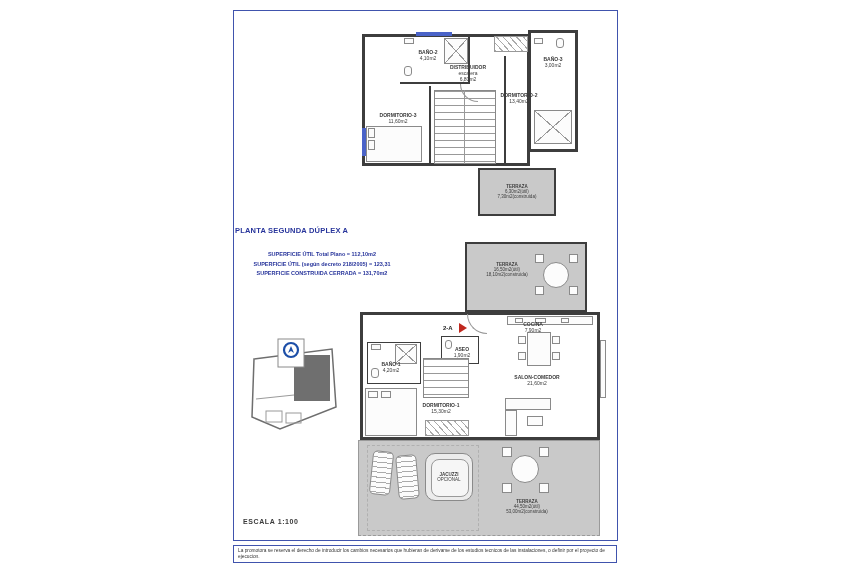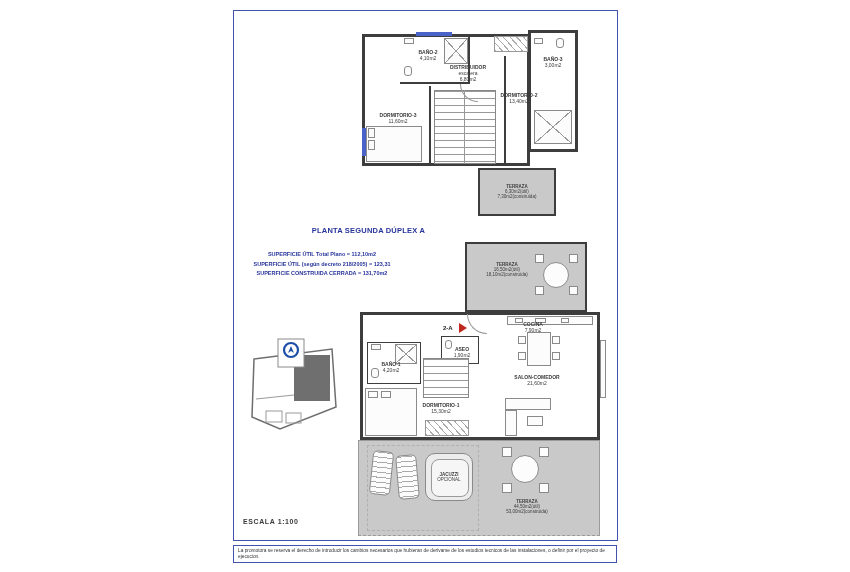--- a/index.html
+++ b/index.html
@@ -27,21 +27,21 @@
               linear-gradient(to bottom right, transparent calc(50% - 0.5px), #999 calc(50% - 0.5px) calc(50% + 0.5px), transparent calc(50% + 0.5px)); }
   .stripe { background-image:repeating-linear-gradient(180deg,#aaa 0 1px,transparent 1px 5px); }
   .round  { border-radius:50%; }
 
   
   .rlabel { position:absolute; transform:translate(-50%,-50%); text-align:center;
             font-size:5px; line-height:6px; color:#3a3a3a; white-space:nowrap; z-index:6; }
   .rlabel .rname { font-weight:bold; }
   .rlabel span { display:block; }
 
-  .title  { position:absolute; left:235px; top:226px; width:190px; text-align:right;
+  .title  { position:absolute; left:235px; top:226px; width:190px; text-align:left;
             font-weight:bold; font-size:7.5px; color:#27349b; letter-spacing:0.2px; }
   .supers { position:absolute; left:222px; top:250px; width:200px; text-align:center;
             font-weight:bold; font-size:5.5px; line-height:9.5px; color:#27349b; }
   .supers span { display:block; }
   .escala { position:absolute; left:243px; top:518px; font-size:7px; font-weight:bold;
             color:#3a3a3a; letter-spacing:0.6px; }
   .disclaimer { position:absolute; left:233px; top:545px; width:384px; height:18px;
             border:1px solid #4053ad; box-sizing:border-box; font-size:4.8px; line-height:5.8px;
             color:#333; padding:2px 4px; }
 

